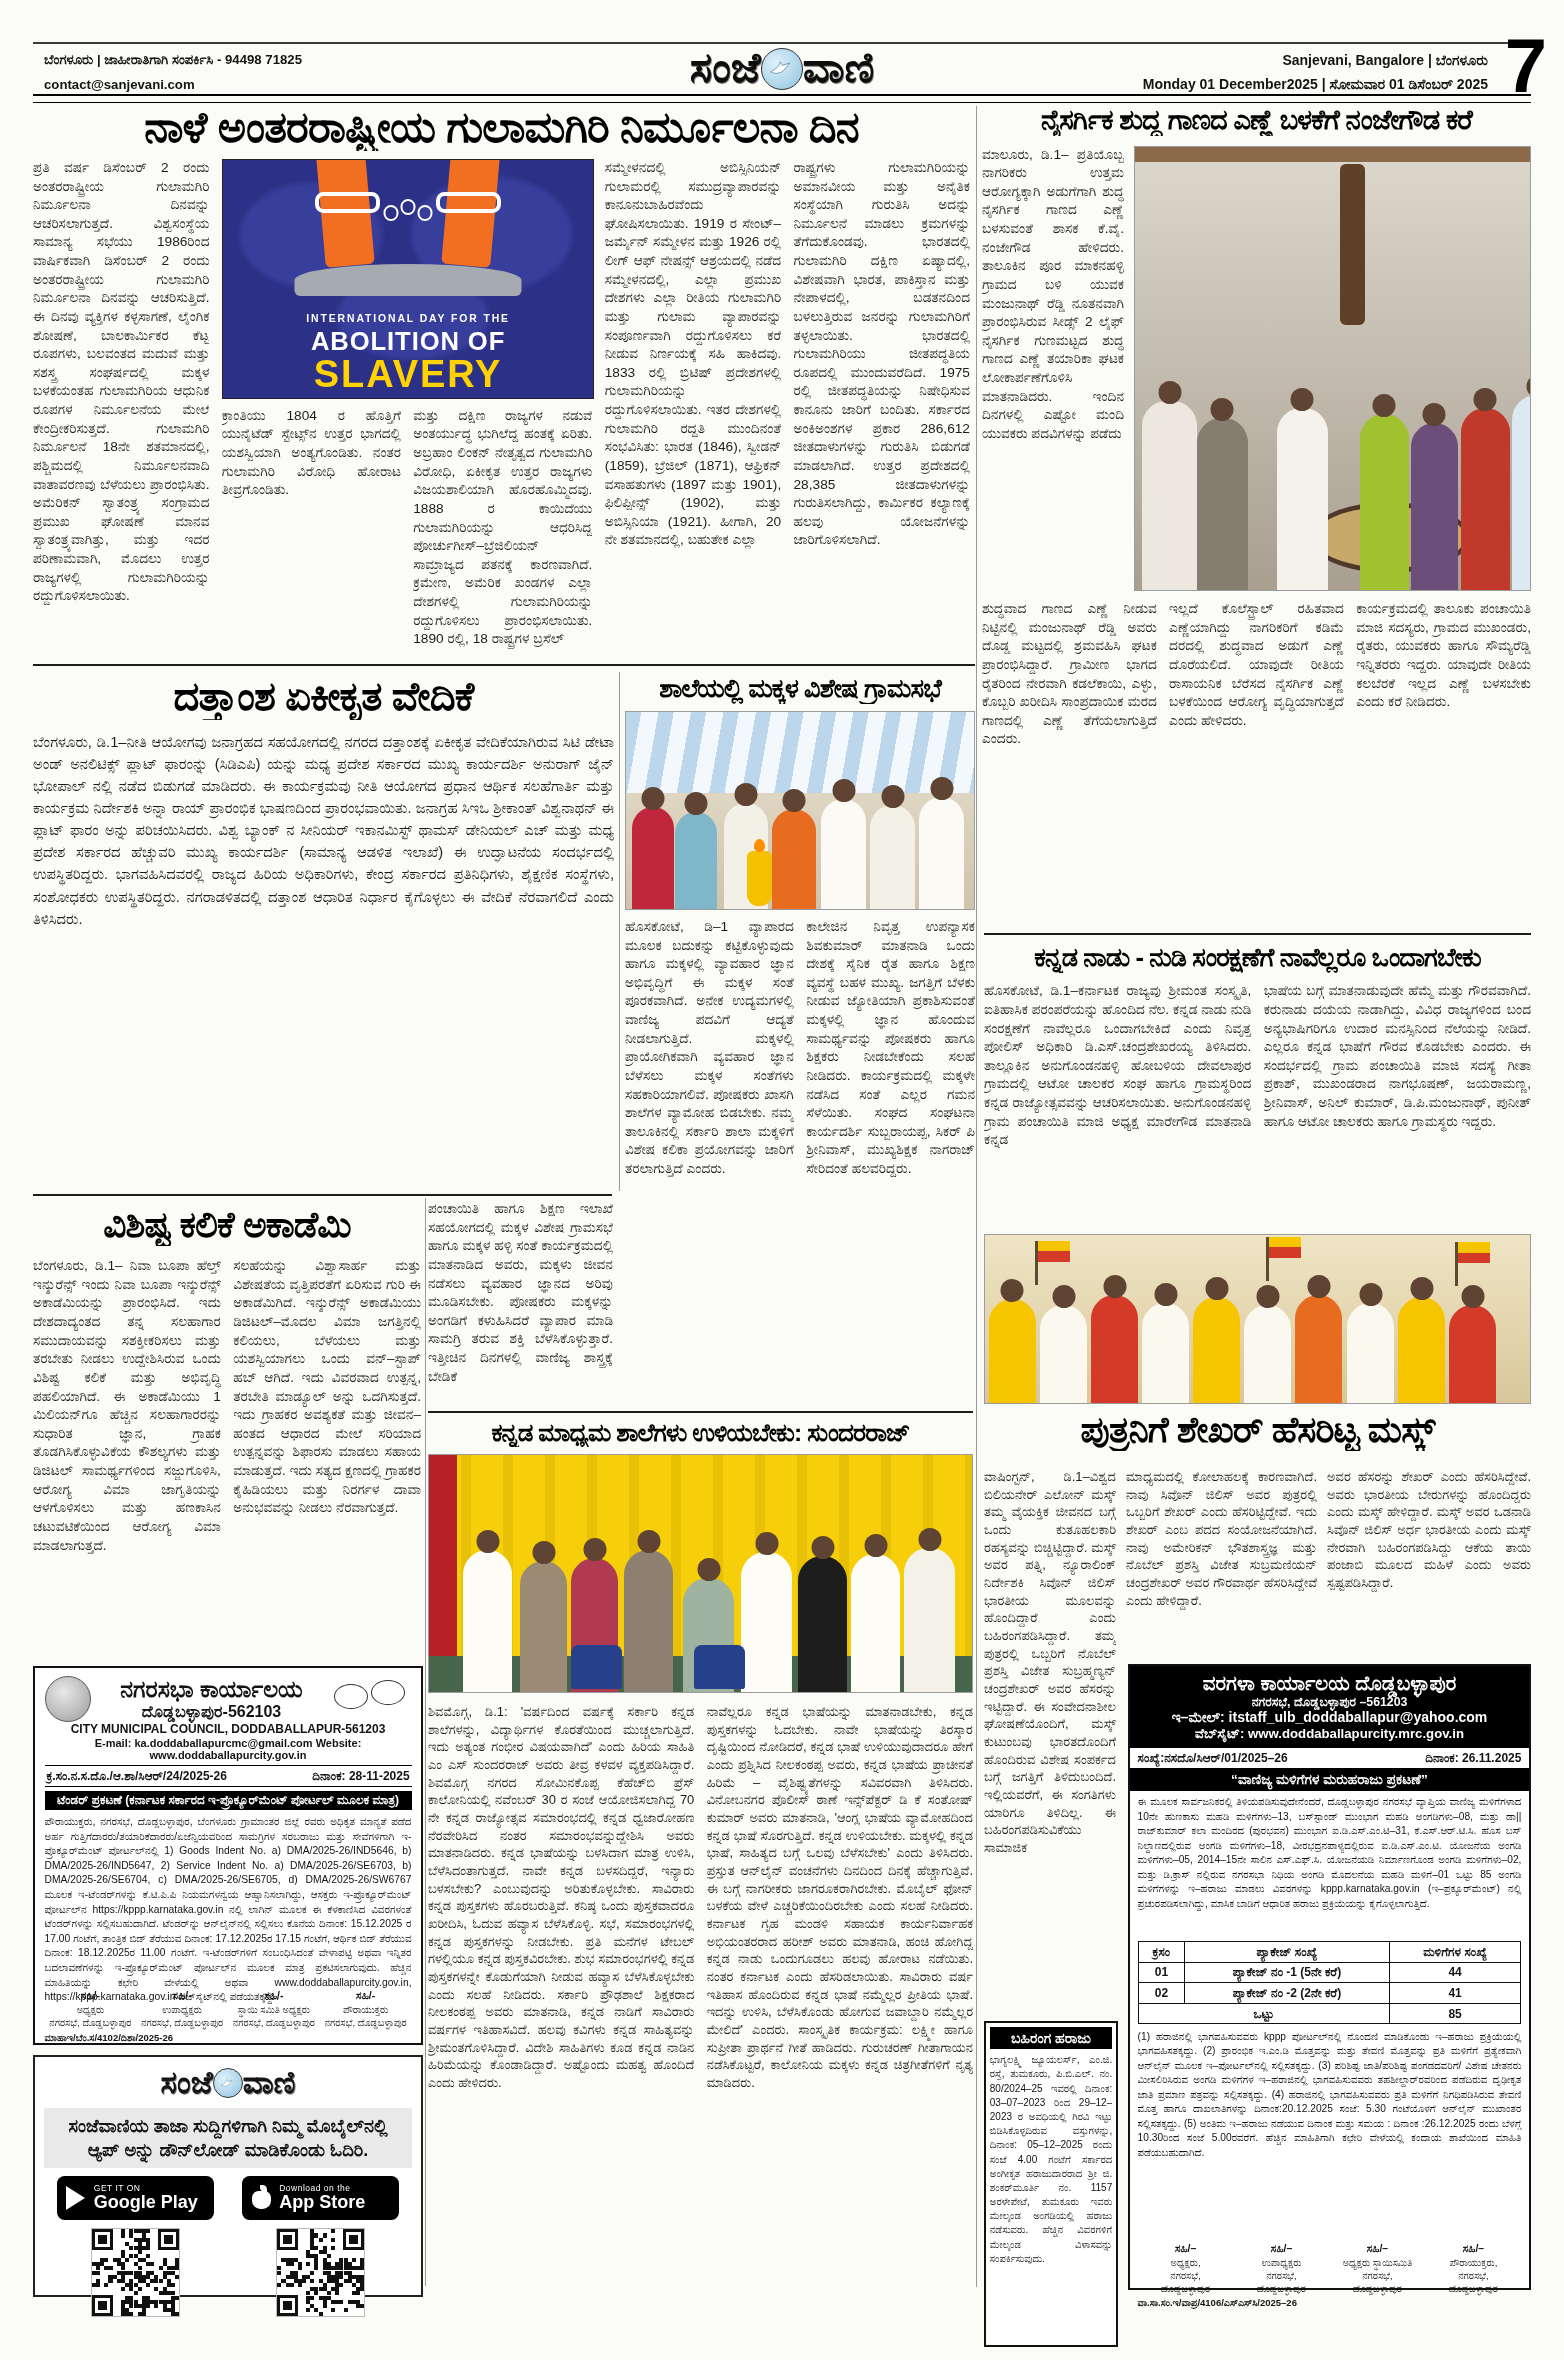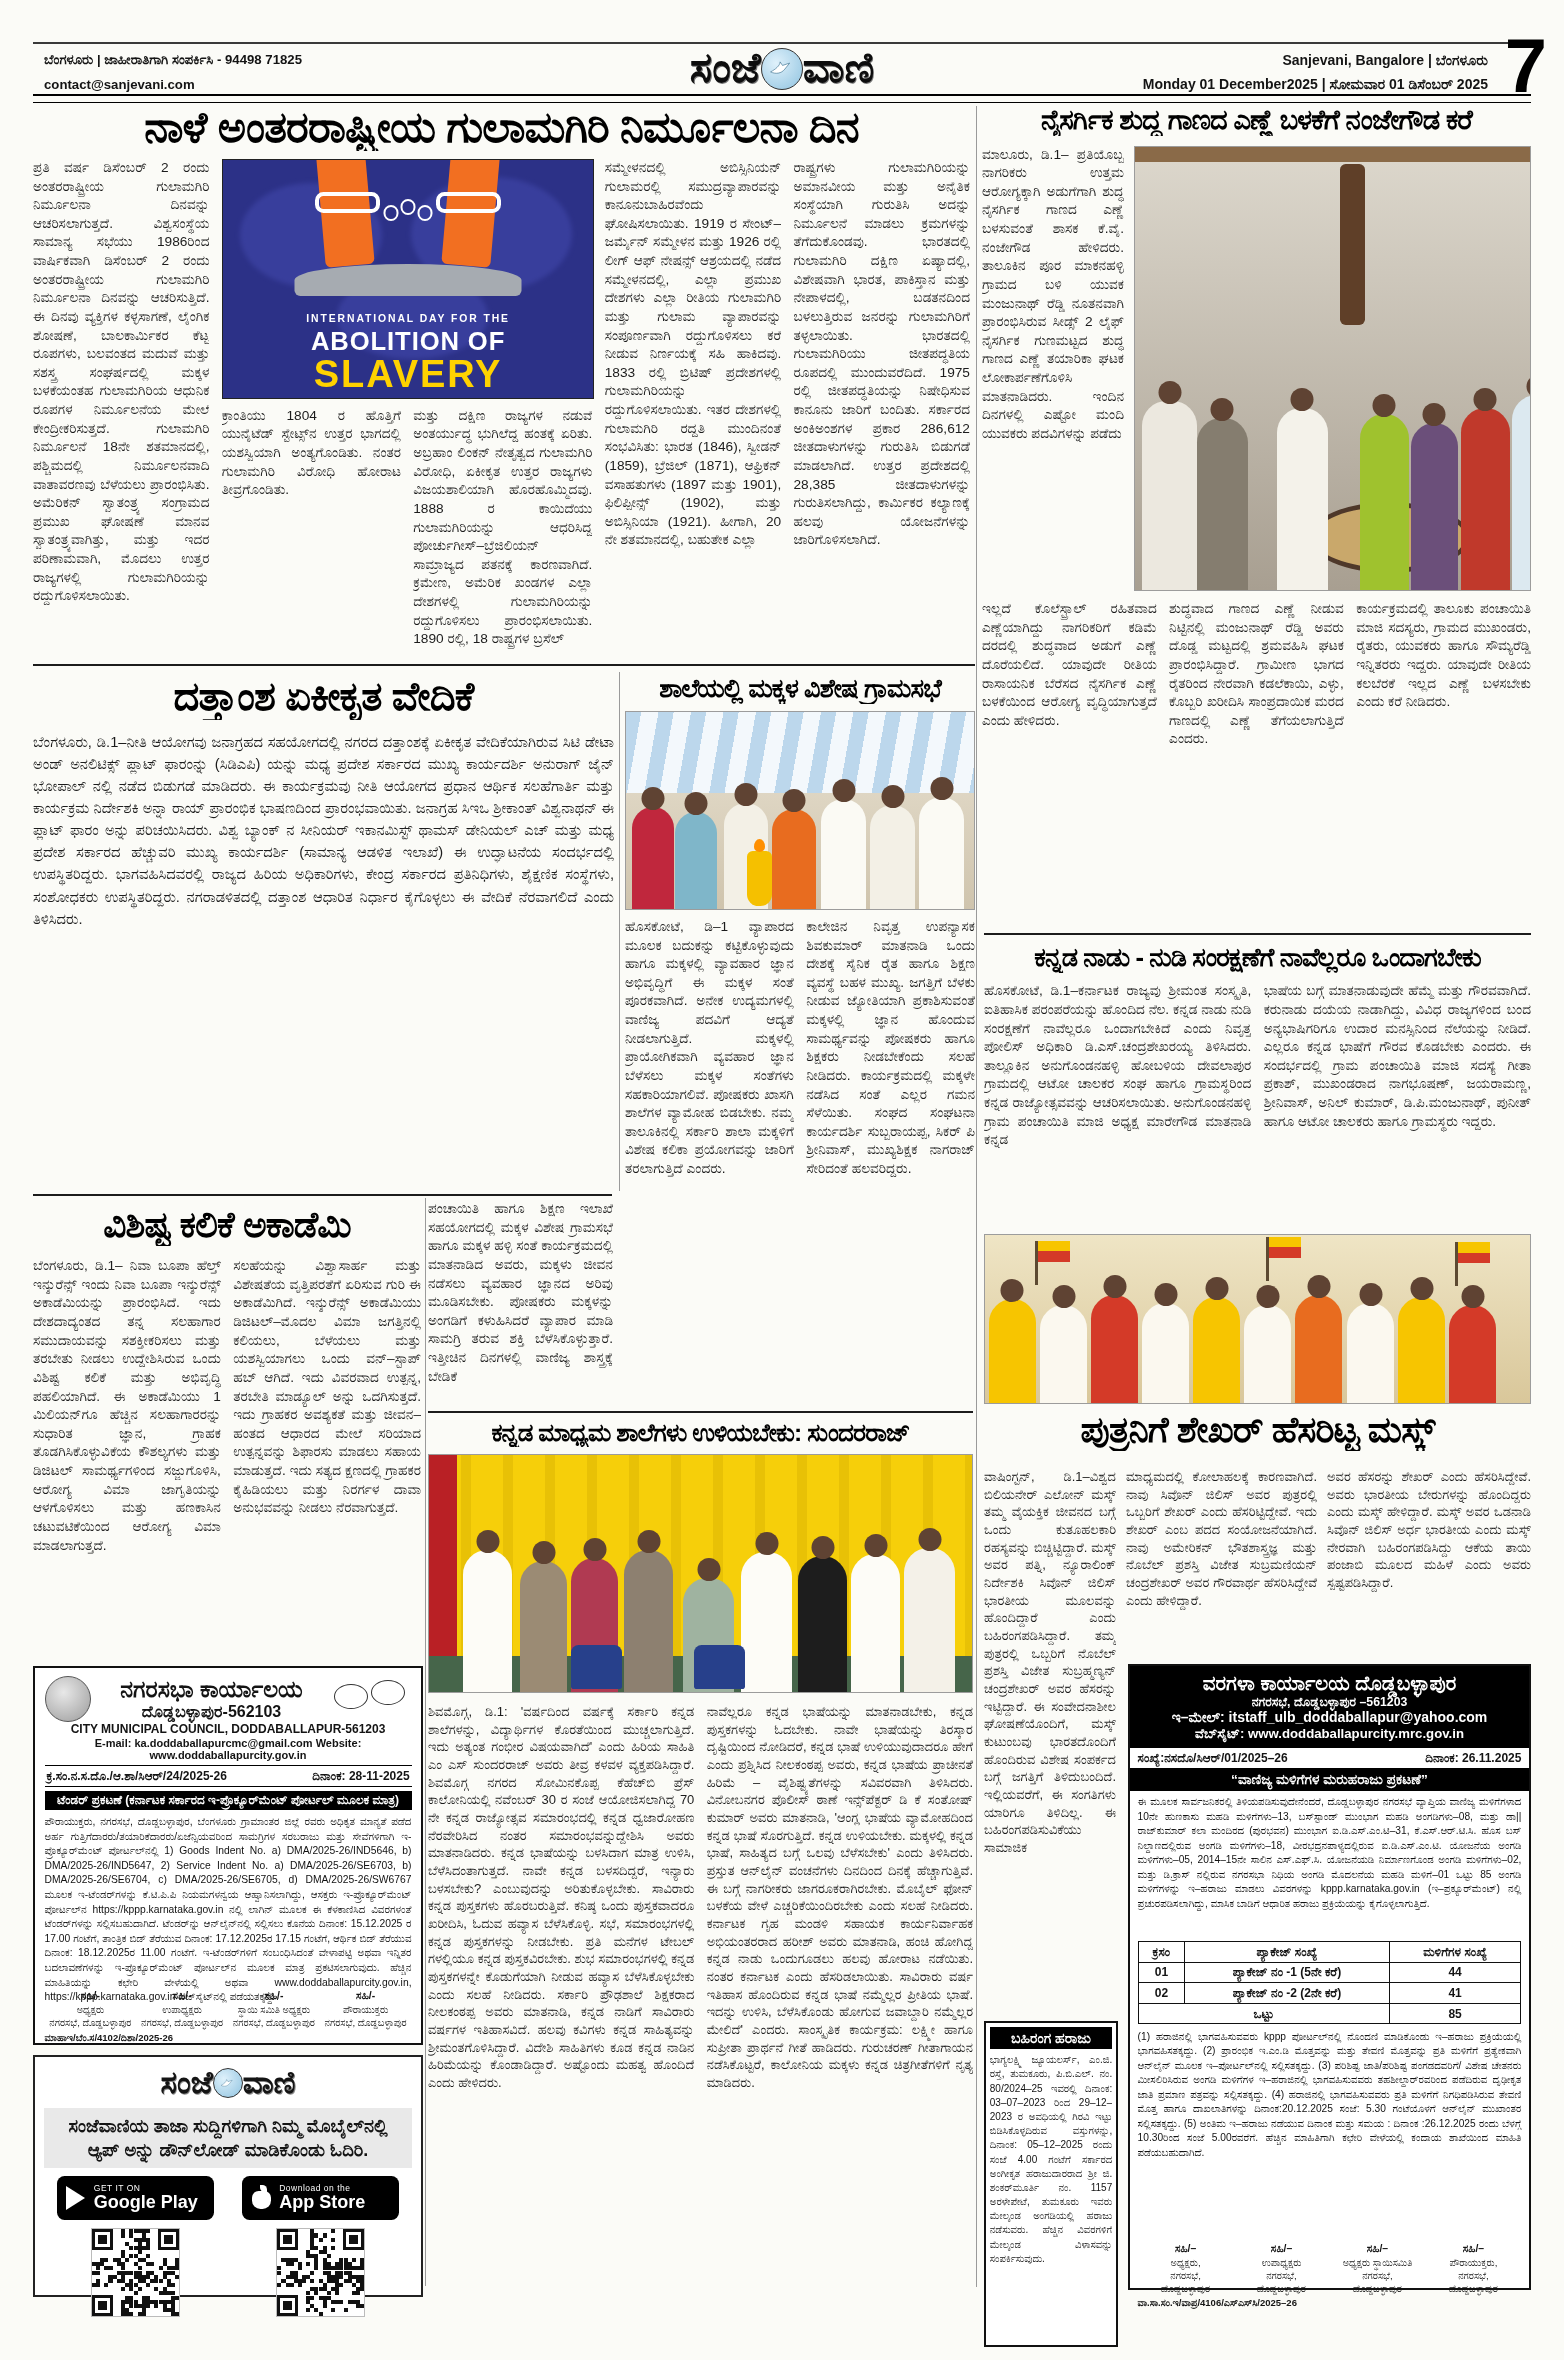--- a/index.html
+++ b/index.html
@@ -161,22 +161,22 @@
       <span class="pp" style="left:7.6px;width:55px;height:189px;background:#ece8df"></span>
       <span class="pp" style="left:62px;width:51px;height:172px;background:#857d6f"></span>
       <span class="pp" style="left:142px;width:51px;height:182px;background:#f4f2ea"></span>
       <span class="pp" style="left:225px;width:49px;height:176px;background:#9fc22e"></span>
       <span class="pp" style="left:276px;width:47px;height:167px;background:#6b4f7a"></span>
       <span class="pp" style="left:326px;width:49px;height:182px;background:#c0392b"></span>
       <span class="pp" style="left:377px;width:53px;height:195px;background:#dce9f0"></span>
     </div>
   </div>
   <div class="colrow" style="height:312px;margin-top:9.5px">
+    <div class="jtext">ಶುದ್ಧವಾದ ಗಾಣದ ಎಣ್ಣೆ ನೀಡುವ ನಿಟ್ಟಿನಲ್ಲಿ ಮಂಜುನಾಥ್ ರೆಡ್ಡಿ ಅವರು ದೊಡ್ಡ ಮಟ್ಟದಲ್ಲಿ ಶ್ರಮವಹಿಸಿ ಘಟಕ ಪ್ರಾರಂಭಿಸಿದ್ದಾರೆ. ಗ್ರಾಮೀಣ ಭಾಗದ ರೈತರಿಂದ ನೇರವಾಗಿ ಕಡಲೆಕಾಯಿ, ಎಳ್ಳು, ಕೊಬ್ಬರಿ ಖರೀದಿಸಿ ಸಾಂಪ್ರದಾಯಿಕ ಮರದ ಗಾಣದಲ್ಲಿ ಎಣ್ಣೆ ತೆಗೆಯಲಾಗುತ್ತಿದೆ ಎಂದರು.</div>
     <div class="jtext">ಇಲ್ಲದೆ ಕೊಲೆಸ್ಟ್ರಾಲ್ ರಹಿತವಾದ ಎಣ್ಣೆಯಾಗಿದ್ದು ನಾಗರಿಕರಿಗೆ ಕಡಿಮೆ ದರದಲ್ಲಿ ಶುದ್ಧವಾದ ಅಡುಗೆ ಎಣ್ಣೆ ದೊರೆಯಲಿದೆ. ಯಾವುದೇ ರೀತಿಯ ರಾಸಾಯನಿಕ ಬೆರೆಸದ ನೈಸರ್ಗಿಕ ಎಣ್ಣೆ ಬಳಕೆಯಿಂದ ಆರೋಗ್ಯ ವೃದ್ಧಿಯಾಗುತ್ತದೆ ಎಂದು ಹೇಳಿದರು.</div>
-    <div class="jtext">ಶುದ್ಧವಾದ ಗಾಣದ ಎಣ್ಣೆ ನೀಡುವ ನಿಟ್ಟಿನಲ್ಲಿ ಮಂಜುನಾಥ್ ರೆಡ್ಡಿ ಅವರು ದೊಡ್ಡ ಮಟ್ಟದಲ್ಲಿ ಶ್ರಮವಹಿಸಿ ಘಟಕ ಪ್ರಾರಂಭಿಸಿದ್ದಾರೆ. ಗ್ರಾಮೀಣ ಭಾಗದ ರೈತರಿಂದ ನೇರವಾಗಿ ಕಡಲೆಕಾಯಿ, ಎಳ್ಳು, ಕೊಬ್ಬರಿ ಖರೀದಿಸಿ ಸಾಂಪ್ರದಾಯಿಕ ಮರದ ಗಾಣದಲ್ಲಿ ಎಣ್ಣೆ ತೆಗೆಯಲಾಗುತ್ತಿದೆ ಎಂದರು.</div>
     <div class="jtext">ಕಾರ್ಯಕ್ರಮದಲ್ಲಿ ತಾಲೂಕು ಪಂಚಾಯಿತಿ ಮಾಜಿ ಸದಸ್ಯರು, ಗ್ರಾಮದ ಮುಖಂಡರು, ರೈತರು, ಯುವಕರು ಹಾಗೂ ಸೌಮ್ಯರೆಡ್ಡಿ ಇನ್ನಿತರರು ಇದ್ದರು. ಯಾವುದೇ ರೀತಿಯ ಕಲಬೆರಕೆ ಇಲ್ಲದ ಎಣ್ಣೆ ಬಳಸಬೇಕು ಎಂದು ಕರೆ ನೀಡಿದರು.</div>
   </div>
 </section>
 
 <section class="blk" style="left:33px;top:670px;width:581px;height:520px">
   <h2 class="hl h-data">ದತ್ತಾಂಶ ಏಕೀಕೃತ ವೇದಿಕೆ</h2>
   <div class="jtext" style="height:443px;font-size:14.7px;line-height:1.5">ಬೆಂಗಳೂರು, ಡಿ.1–ನೀತಿ ಆಯೋಗವು ಜನಾಗ್ರಹದ ಸಹಯೋಗದಲ್ಲಿ ನಗರದ ದತ್ತಾಂಶಕ್ಕೆ ಏಕೀಕೃತ ವೇದಿಕೆಯಾಗಿರುವ ಸಿಟಿ ಡೇಟಾ ಅಂಡ್ ಅನಲಿಟಿಕ್ಸ್ ಪ್ಲಾಟ್ ಫಾರಂನ್ನು (ಸಿಡಿಎಪಿ) ಯನ್ನು ಮಧ್ಯ ಪ್ರದೇಶ ಸರ್ಕಾರದ ಮುಖ್ಯ ಕಾರ್ಯದರ್ಶಿ ಅನುರಾಗ್ ಜೈನ್ ಭೋಪಾಲ್ ನಲ್ಲಿ ನಡೆದ ಬಿಡುಗಡೆ ಮಾಡಿದರು. ಈ ಕಾರ್ಯಕ್ರಮವು ನೀತಿ ಆಯೋಗದ ಪ್ರಧಾನ ಆರ್ಥಿಕ ಸಲಹೆಗಾರ್ತಿ ಮತ್ತು ಕಾರ್ಯಕ್ರಮ ನಿರ್ದೇಶಕಿ ಅನ್ನಾ ರಾಯ್ ಪ್ರಾರಂಭಿಕ ಭಾಷಣದಿಂದ ಪ್ರಾರಂಭವಾಯಿತು. ಜನಾಗ್ರಹ ಸಿಇಒ ಶ್ರೀಕಾಂತ್ ವಿಶ್ವನಾಥನ್ ಈ ಪ್ಲಾಟ್ ಫಾರಂ ಅನ್ನು ಪರಿಚಯಿಸಿದರು. ವಿಶ್ವ ಬ್ಯಾಂಕ್ ನ ಸೀನಿಯರ್ ಇಕಾನಮಿಸ್ಟ್ ಥಾಮಸ್ ಡೇನಿಯಲ್ ಎಚ್ ಮತ್ತು ಮಧ್ಯ ಪ್ರದೇಶ ಸರ್ಕಾರದ ಹೆಚ್ಚುವರಿ ಮುಖ್ಯ ಕಾರ್ಯದರ್ಶಿ (ಸಾಮಾನ್ಯ ಆಡಳಿತ ಇಲಾಖೆ) ಈ ಉದ್ಘಾಟನೆಯ ಸಂದರ್ಭದಲ್ಲಿ ಉಪಸ್ಥಿತರಿದ್ದರು. ಭಾಗವಹಿಸಿದವರಲ್ಲಿ ರಾಜ್ಯದ ಹಿರಿಯ ಅಧಿಕಾರಿಗಳು, ಕೇಂದ್ರ ಸರ್ಕಾರದ ಪ್ರತಿನಿಧಿಗಳು, ಶೈಕ್ಷಣಿಕ ಸಂಸ್ಥೆಗಳು, ಸಂಶೋಧಕರು ಉಪಸ್ಥಿತರಿದ್ದರು. ನಗರಾಡಳಿತದಲ್ಲಿ ದತ್ತಾಂಶ ಆಧಾರಿತ ನಿರ್ಧಾರ ಕೈಗೊಳ್ಳಲು ಈ ವೇದಿಕೆ ನೆರವಾಗಲಿದೆ ಎಂದು ತಿಳಿಸಿದರು.</div>
 </section>
 
 <section class="blk" style="left:625px;top:670px;width:350px;height:740px">

